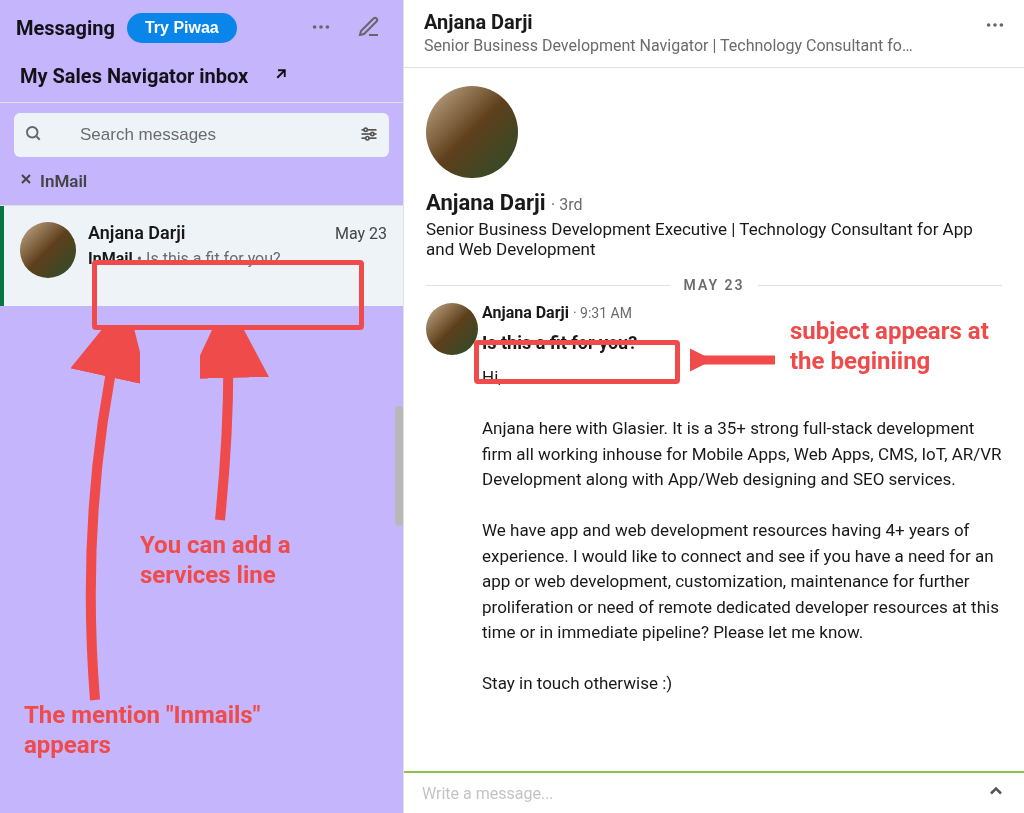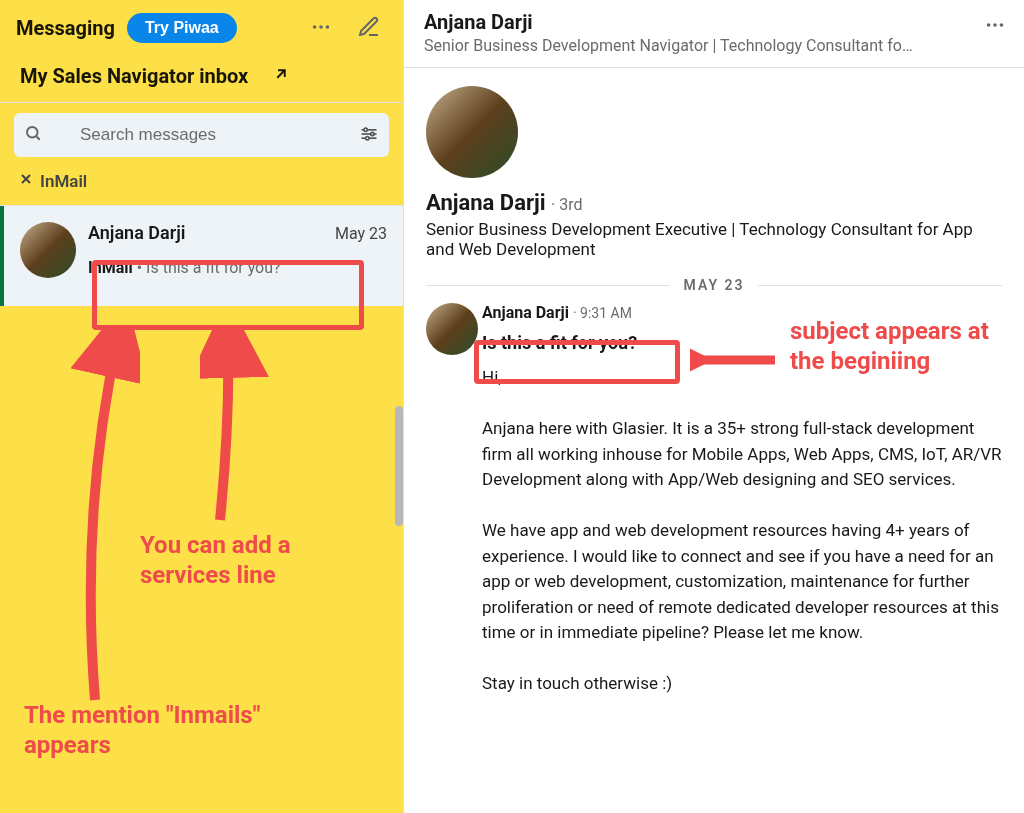--- a/index.html
+++ b/index.html
@@ -16,21 +16,21 @@
     display: flex;
     width: 100%;
     height: 100%;
   }
   
   .left {
     width: 404px;
     border-right: 1px solid #e0e0e0;
     display: flex;
     flex-direction: column;
-    background: #fde047;
+    background: #c4b5fd;
     position: relative;
   }
   .left-header {
     display: flex;
     align-items: center;
     padding: 10px 16px;
     gap: 12px;
   }
   .left-title {
     font-size: 20px;
@@ -129,21 +129,21 @@
   .avatar.small { width: 52px; height: 52px; }
   .conv-main { flex: 1; }
   .conv-top {
     display: flex;
     justify-content: space-between;
     align-items: baseline;
   }
   .conv-name { font-size: 18px; font-weight: 600; }
   .conv-date { font-size: 16px; color: #444; }
   .conv-sub {
-    margin-top: 15px;
+    margin-top: 6px;
     font-size: 16px;
   }
   .conv-sub b { font-weight: 700; }
   .conv-sub .sep { color: #666; margin: 0 4px; }
   .conv-sub .preview { color: #6b6b6b; }
   .conv-scrollbar {
     position: absolute;
     right: 0;
     top: 200px;
     width: 8px;
@@ -397,20 +397,28 @@
 
 Anjana here with Glasier. It is a 35+ strong full-stack development firm all working inhouse for Mobile Apps, Web Apps, CMS, IoT, AR/VR Development along with App/Web designing and SEO services.
 
 We have app and web development resources having 4+ years of experience. I would like to connect and see if you have a need for an app or web development, customization, maintenance for further proliferation or need of remote dedicated developer resources at this time or in immediate pipeline? Please let me know.
 
 Stay in touch otherwise :)</div>
         </div>
       </div>
     </div>
 
+    <div class="composer">
+      <span style="opacity:.5">Write a message...</span>
+      <span class="chev">
+        <svg width="20" height="20" viewBox="0 0 24 24" fill="none" stroke="currentColor" stroke-width="3">
+            <path d="m6 15 6-6 6 6"></path>
+          </svg>
+      </span>
+    </div>
   </div>
 
 </div>
 
 <div>
 
   <div class="hl" style="left:92px; top:260px; width:272px; height:70px;"></div>
 
   <div class="hl" style="left:474px; top:340px; width:206px; height:44px;"></div>
 

